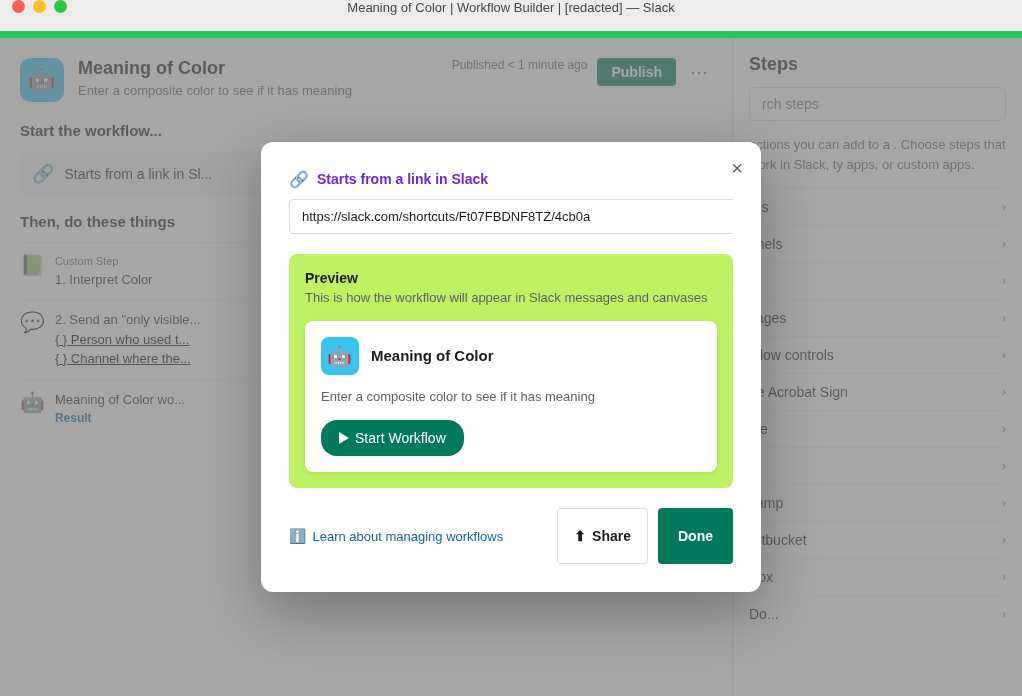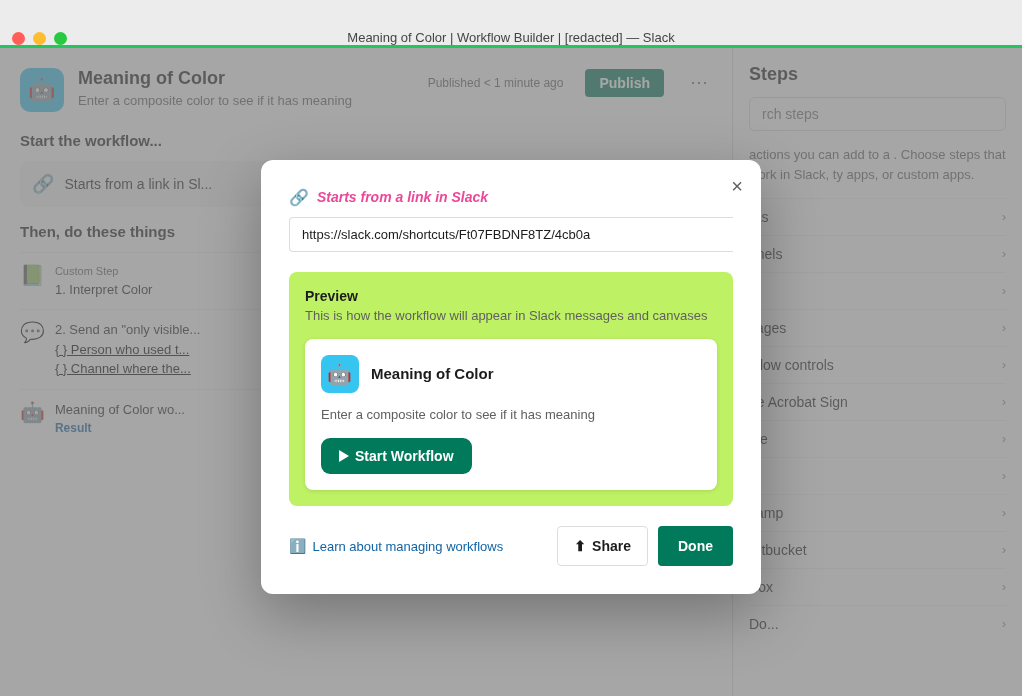--- a/index.html
+++ b/index.html
@@ -7,27 +7,27 @@
       font-family: -apple-system, BlinkMacSystemFont, 'Segoe UI', sans-serif;
       width: 1022px;
       height: 696px;
       overflow: hidden;
       background: #f8f8f8;
       position: relative;
     }
 
     
     .titlebar {
-      height: 48px;
+      height: 38px;
       background: #ececec;
       display: flex;
-      align-items: flex-end;
+      align-items: flex-start;
       justify-content: center;
       position: relative;
-      border-bottom: 3px solid #22c55e;
+      border-bottom: 7px solid #22c55e;
     }
     .titlebar-controls {
       position: absolute;
       left: 12px;
       display: flex;
       gap: 8px;
     }
     .titlebar-btn {
       width: 13px;
       height: 13px;
@@ -82,22 +82,22 @@
       font-weight: 700;
       color: #1d1c1d;
       margin-bottom: 4px;
     }
     .workflow-meta p {
       font-size: 13px;
       color: #616061;
     }
     .workflow-actions {
       display: flex;
-      align-items: center;
-      gap: 22px;
+      align-items: flex-start;
+      gap: 10px;
       margin-left: auto;
     }
     .publish-status {
       font-size: 12px;
       color: #616061;
     }
     .btn-publish {
       background: #007a5a;
       color: #fff;
       border: none;
@@ -236,22 +236,21 @@
     .link-section-header {
       display: flex;
       align-items: center;
       gap: 8px;
       margin-bottom: 10px;
     }
     .link-icon { font-size: 16px; color: #616061; }
     .link-section-title {
       font-size: 14px;
       font-weight: 600;
-      color: #ec4899;
-      font-style: italic;
+      color: #6d28d9;
     }
 
     .link-input-row {
       display: flex;
       gap: 16px;
       margin-bottom: 20px;
     }
     .link-input {
       flex: 1;
       padding: 9px 12px;
@@ -322,24 +321,24 @@
     .preview-card-desc {
       font-size: 13px;
       color: #616061;
       margin-bottom: 14px;
       line-height: 1.5;
     }
     .btn-start-workflow {
       background: #007a5a;
       color: #fff;
       border: none;
-      border-radius: 9px;
+      border-radius: 16px;
       padding: 10px 18px;
       font-size: 14px;
-      font-weight: 700;
+      font-weight: 400;
       cursor: pointer;
       display: flex;
       align-items: center;
       gap: 6px;
     }
     .btn-start-workflow .play-icon {
       width: 0;
       height: 0;
       border-top: 6px solid transparent;
       border-bottom: 6px solid transparent;
@@ -377,21 +376,21 @@
       cursor: pointer;
       display: flex;
       align-items: center;
       gap: 6px;
     }
     .btn-done {
       background: #007a5a;
       color: #fff;
       border: none;
       border-radius: 4px;
-      padding: 12px 20px;
+      padding: 20px 20px;
       font-size: 14px;
       font-weight: 700;
       cursor: pointer;
     }
   </style>
 </head>
 <body>
 
 <div class="titlebar">
   <div class="titlebar-controls">

